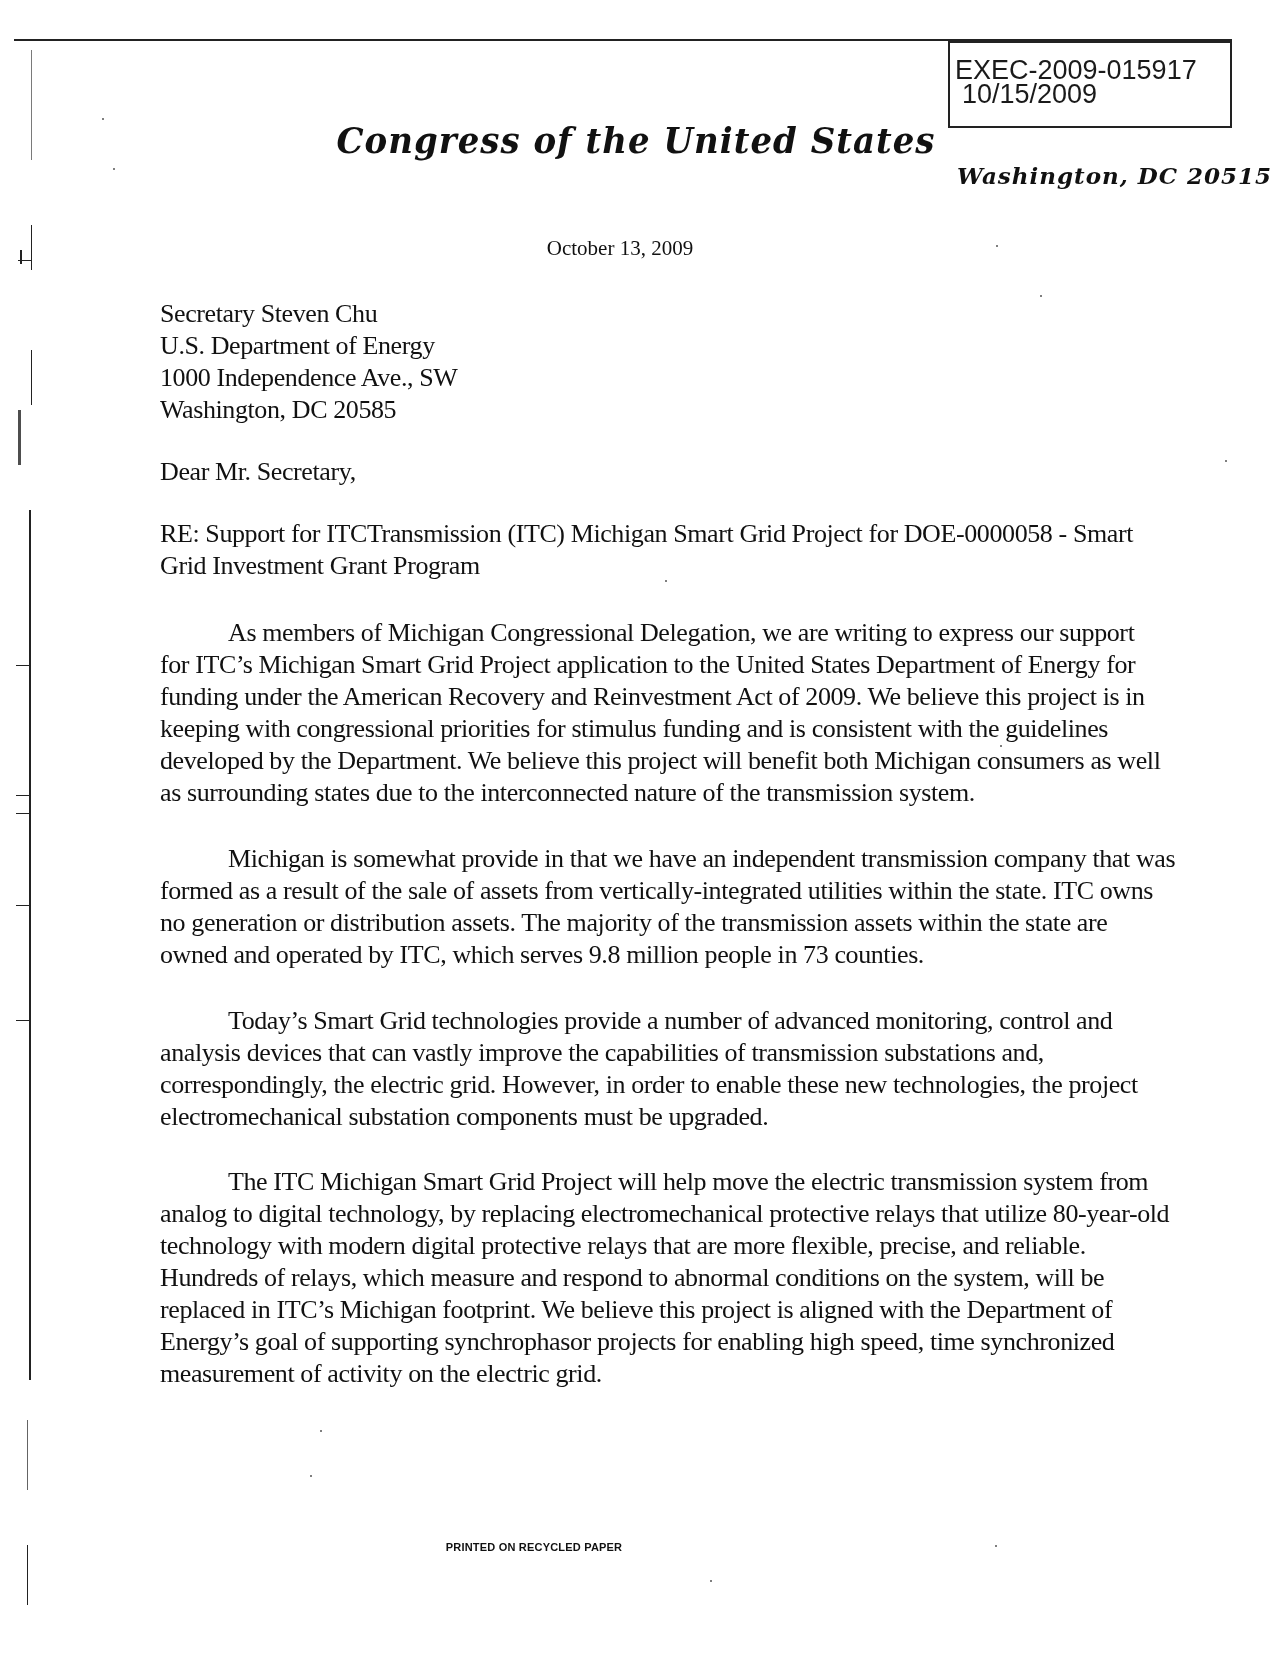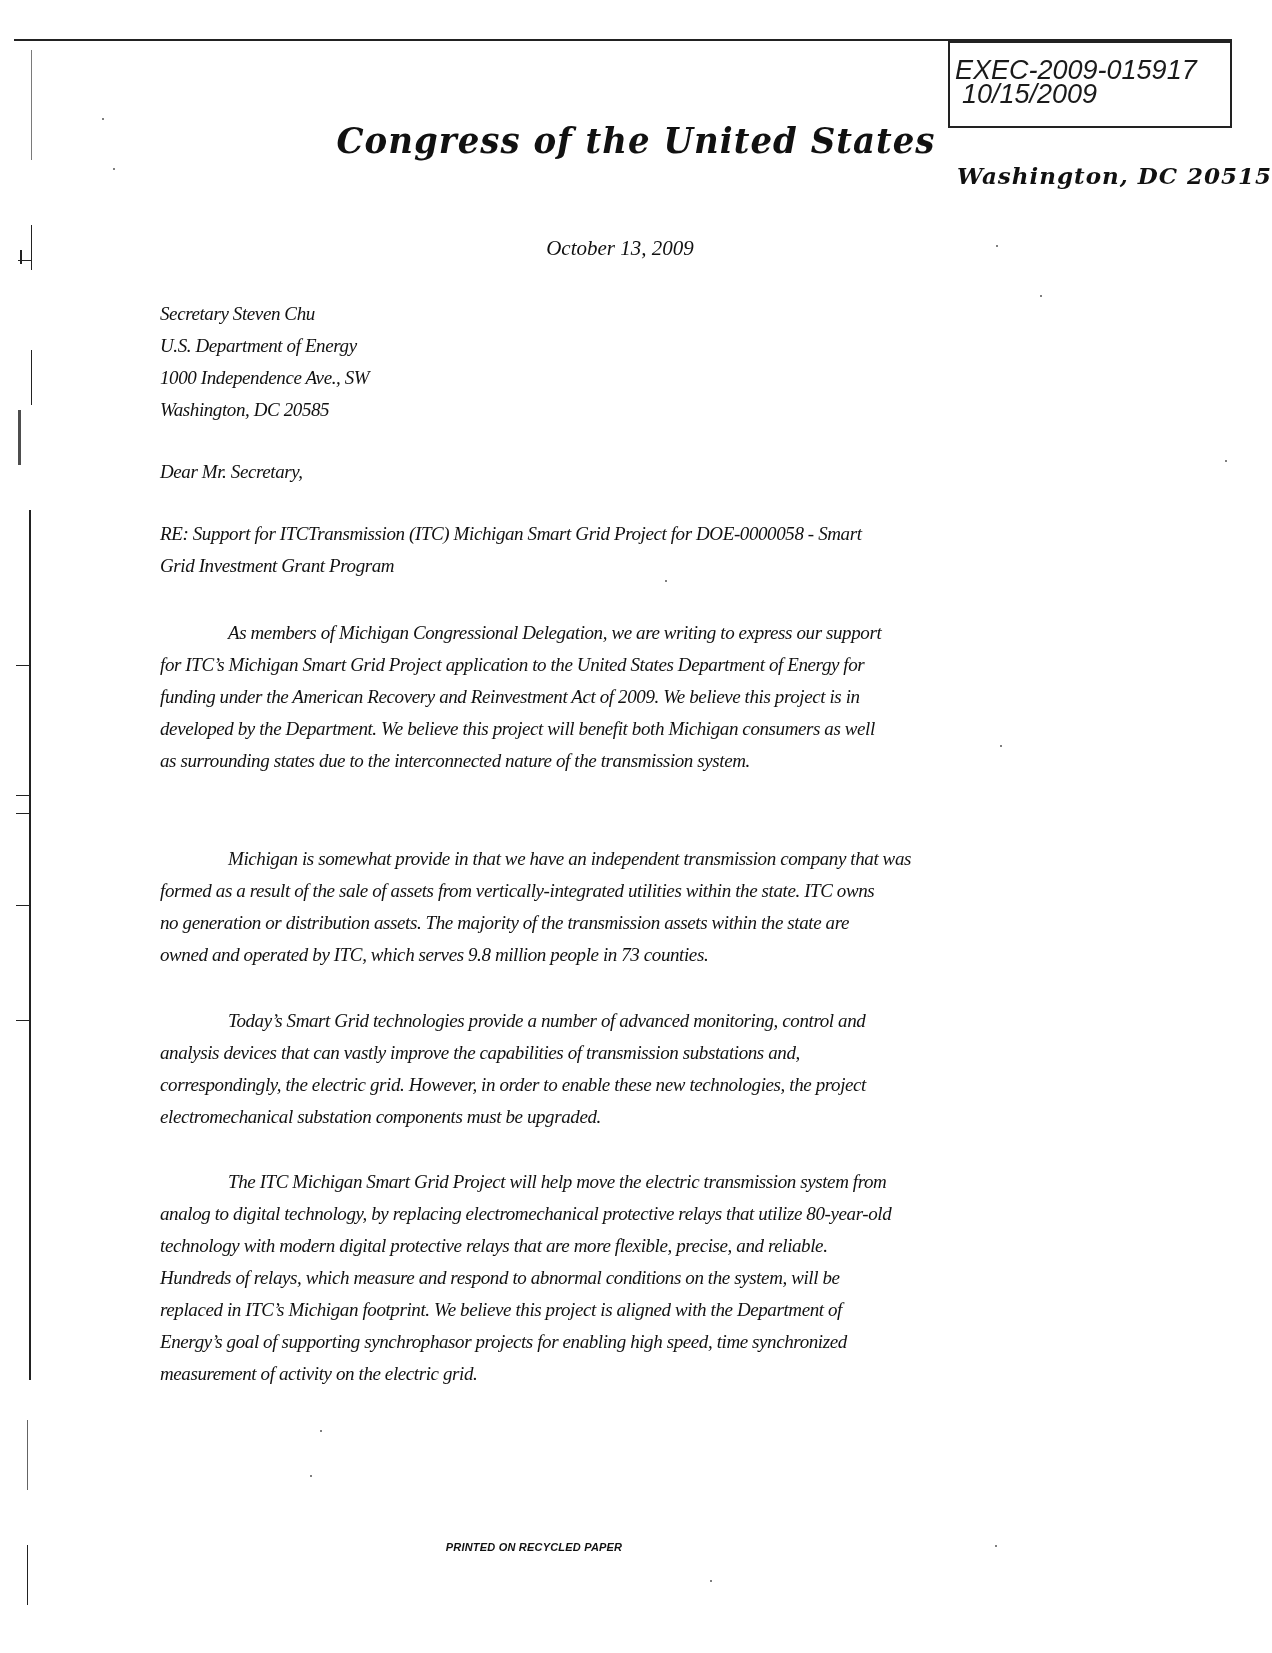--- a/index.html
+++ b/index.html
@@ -1,28 +1,28 @@
 <!DOCTYPE html>
 <html><head>
 <meta charset="utf-8">
 <style>
   html, body { margin: 0; padding: 0; background: #ffffff; }
   body { width: 1272px; height: 1653px; position: relative; overflow: hidden;
          font-family: "Liberation Serif", "DejaVu Serif", serif; color: #111; }
-  .abs { position: absolute; font-style: italic; }
+  .abs { position: absolute; }
   .top-rule { left: 14px; top: 39px; width: 1218px; height: 0; border-top: 2px solid #222; }
   .stamp { left: 948px; top: 40px; width: 284px; height: 88px; border: 2px solid #222; border-top: 3px solid #222; box-sizing: border-box; }
   .stamp-line { position: absolute; left: 5px; font-family: "Liberation Sans", "DejaVu Sans", sans-serif; font-size: 27px; line-height: 30px; color: #1a1a1a; }
   .stamp-id { top: 12px; }
   .stamp-date { top: 36px; left: 12px; }
   .letterhead { left: 0; width: 1272px; text-align: center; font-family: "DejaVu Serif", serif; font-weight: bold; color: #111; }
   .lh-title { top: 120px; font-size: 34px; letter-spacing: 1px; font-style: italic; transform: scaleY(1.05); }
   .lh-sub { top: 162px; font-size: 23px; letter-spacing: 1px; font-style: italic; text-align: right; }
   .date { left: 0; width: 1240px; text-align: center; top: 236px; font-size: 21px; }
-  .block { left: 160px; width: 935px; font-size: 19px; line-height: 32px; letter-spacing: -0.4px; }
+  .block { left: 160px; width: 935px; font-size: 26px; line-height: 32px; letter-spacing: -0.4px; }
   .line { display: block; white-space: nowrap; }
   .addr { top: 298px; }
   .salutation { top: 456px; }
   .re { top: 518px; }
   .para { text-align: left; }
   .p1 { top: 617px; }
   .p2 { top: 843px; }
   .p3 { top: 1005px; }
   .p4 { top: 1166px; }
   .indent { padding-left: 68px; }
@@ -58,20 +58,21 @@
 
 <div class="abs block re">
   <span class="line">RE: Support for ITCTransmission (ITC) Michigan Smart Grid Project for DOE-0000058 - Smart</span>
   <span class="line">Grid Investment Grant Program</span>
 </div>
 
 <div class="abs block para p1">
   <span class="line indent">As members of Michigan Congressional Delegation, we are writing to express our support</span>
   <span class="line">for ITC’s Michigan Smart Grid Project application to the United States Department of Energy for</span>
   <span class="line">funding under the American Recovery and Reinvestment Act of 2009.  We believe this project is in</span>
+  <span class="line">keeping with congressional priorities for stimulus funding and is consistent with the guidelines</span>
   <span class="line">developed by the Department.  We believe this project will benefit both Michigan consumers as well</span>
   <span class="line">as surrounding states due to the interconnected nature of the transmission system.</span>
 </div>
 
 <div class="abs block para p2">
   <span class="line indent">Michigan is somewhat provide in that we have an independent transmission company that was</span>
   <span class="line">formed as a result of the sale of assets from vertically-integrated utilities within the state.  ITC owns</span>
   <span class="line">no generation or distribution assets.  The majority of the transmission assets within the state are</span>
   <span class="line">owned and operated by ITC, which serves 9.8 million people in 73 counties.</span>
 </div>

